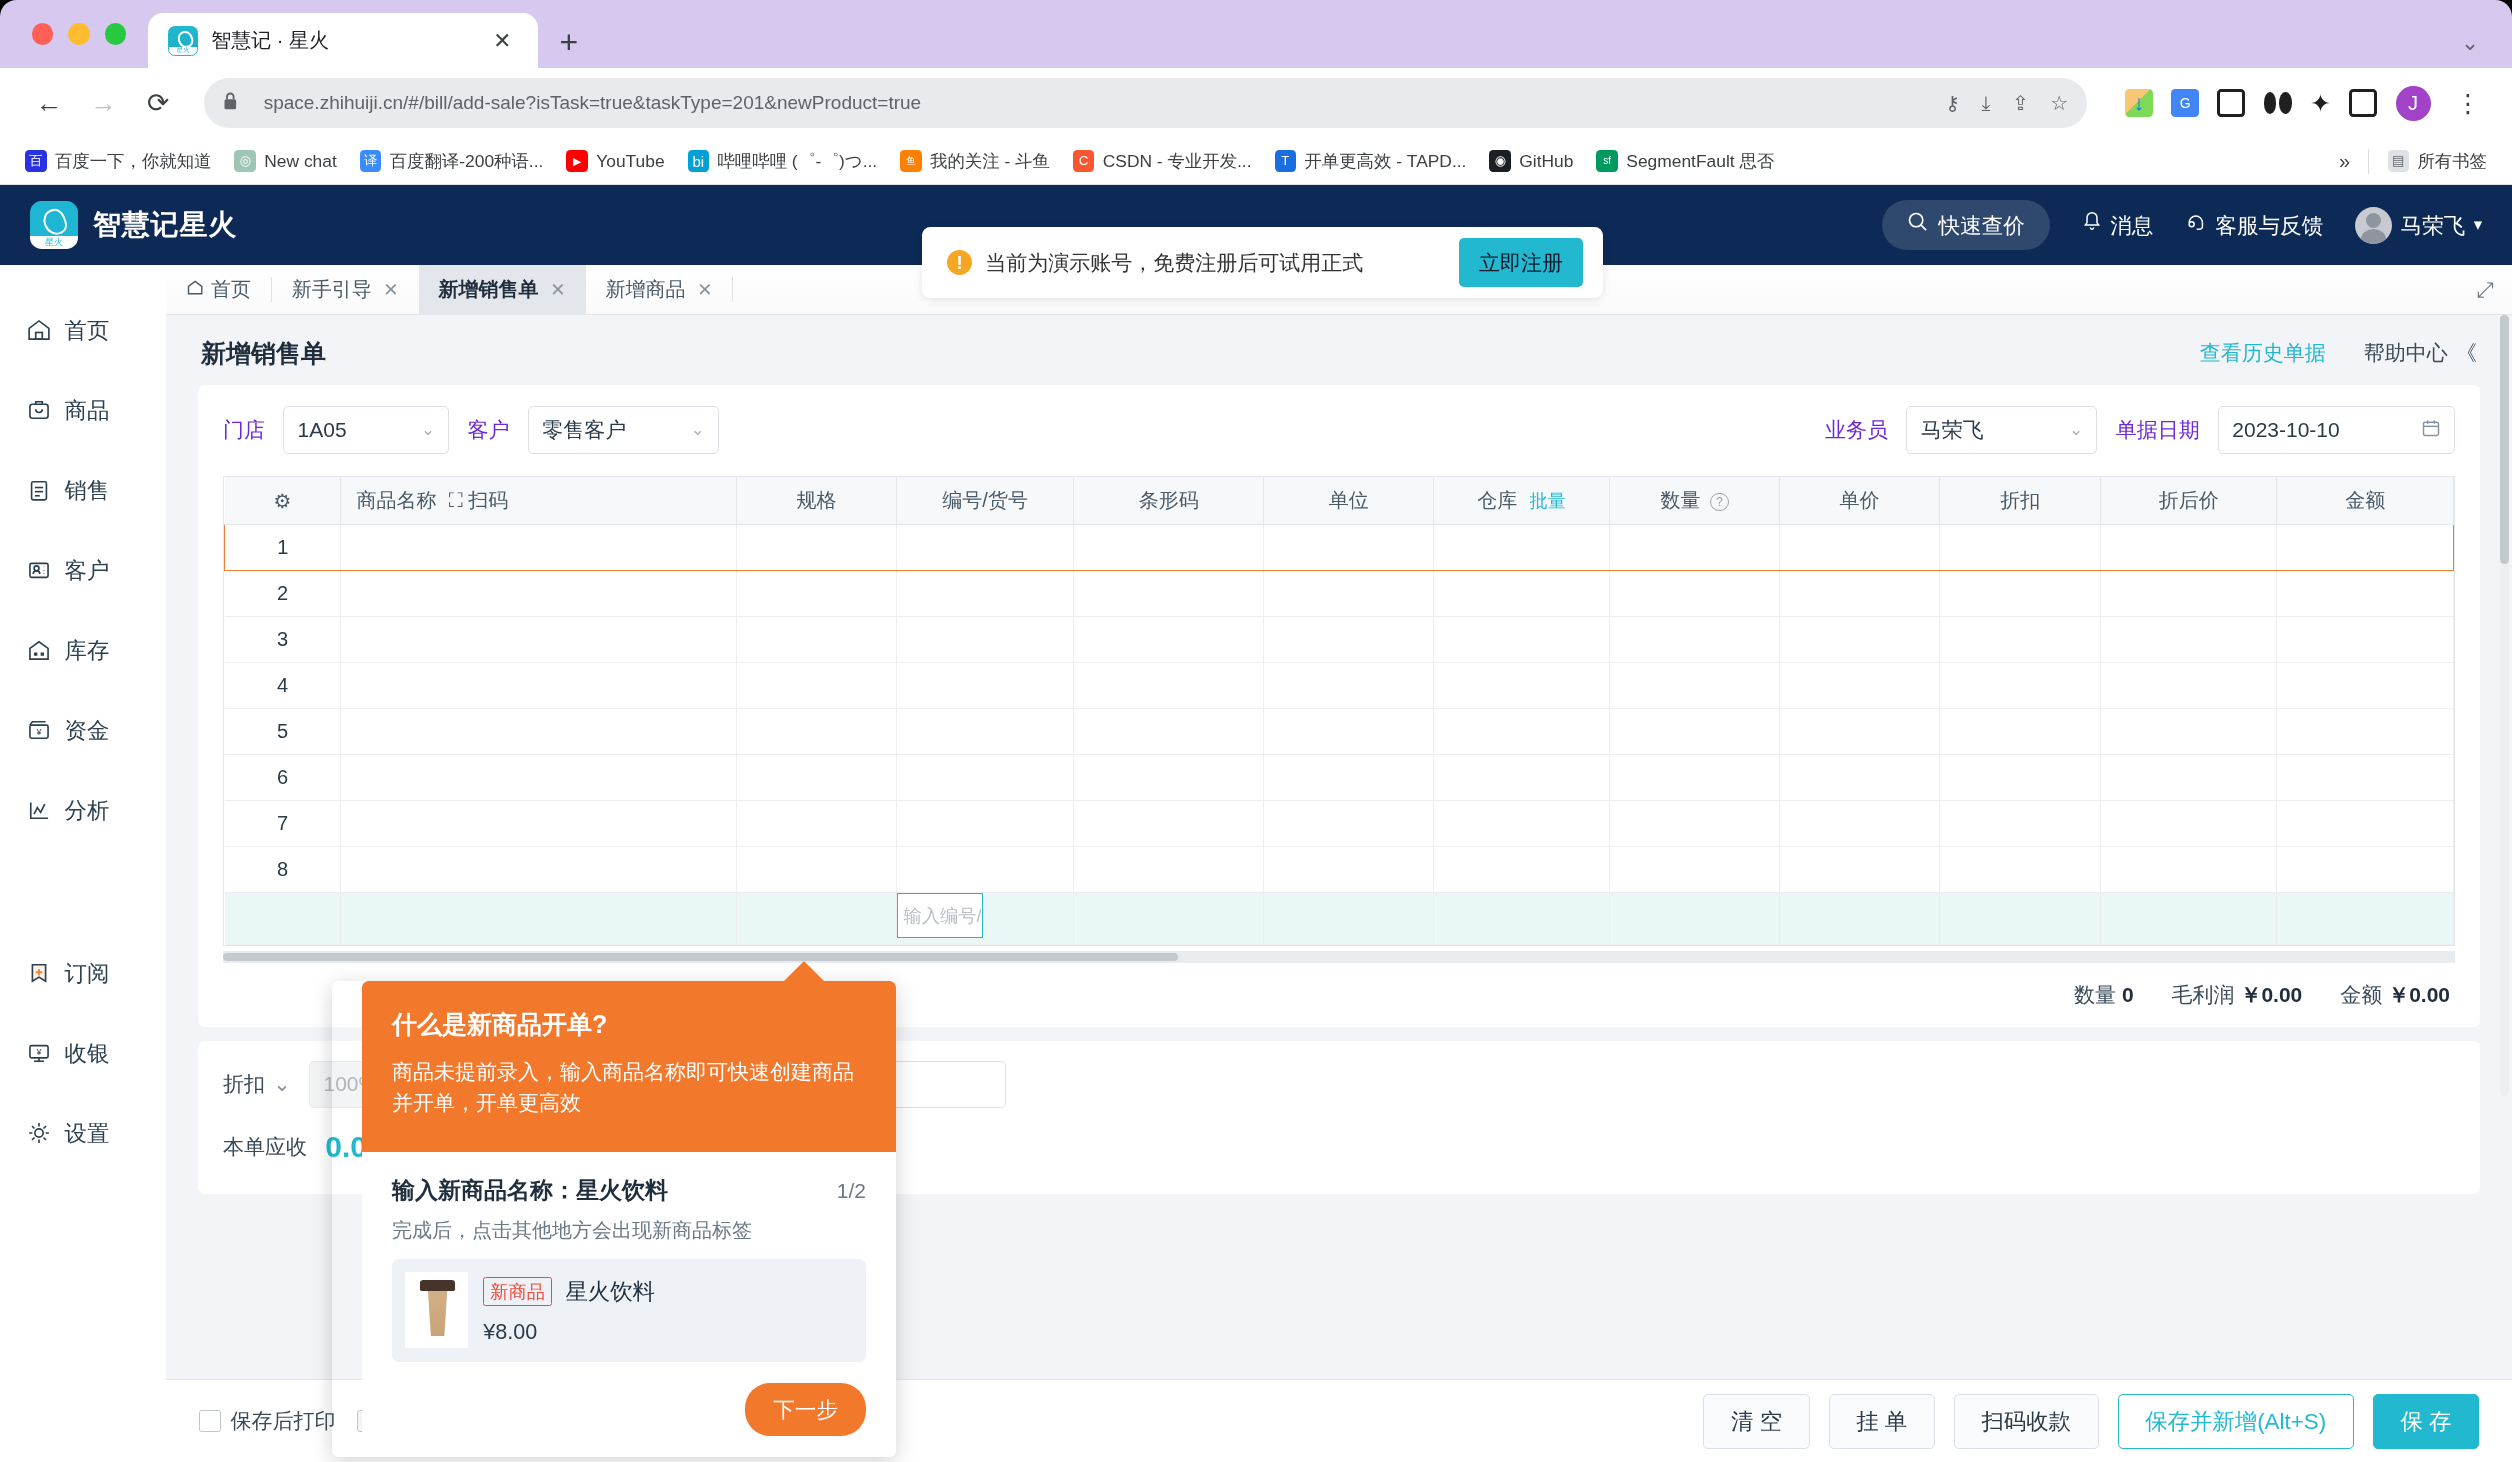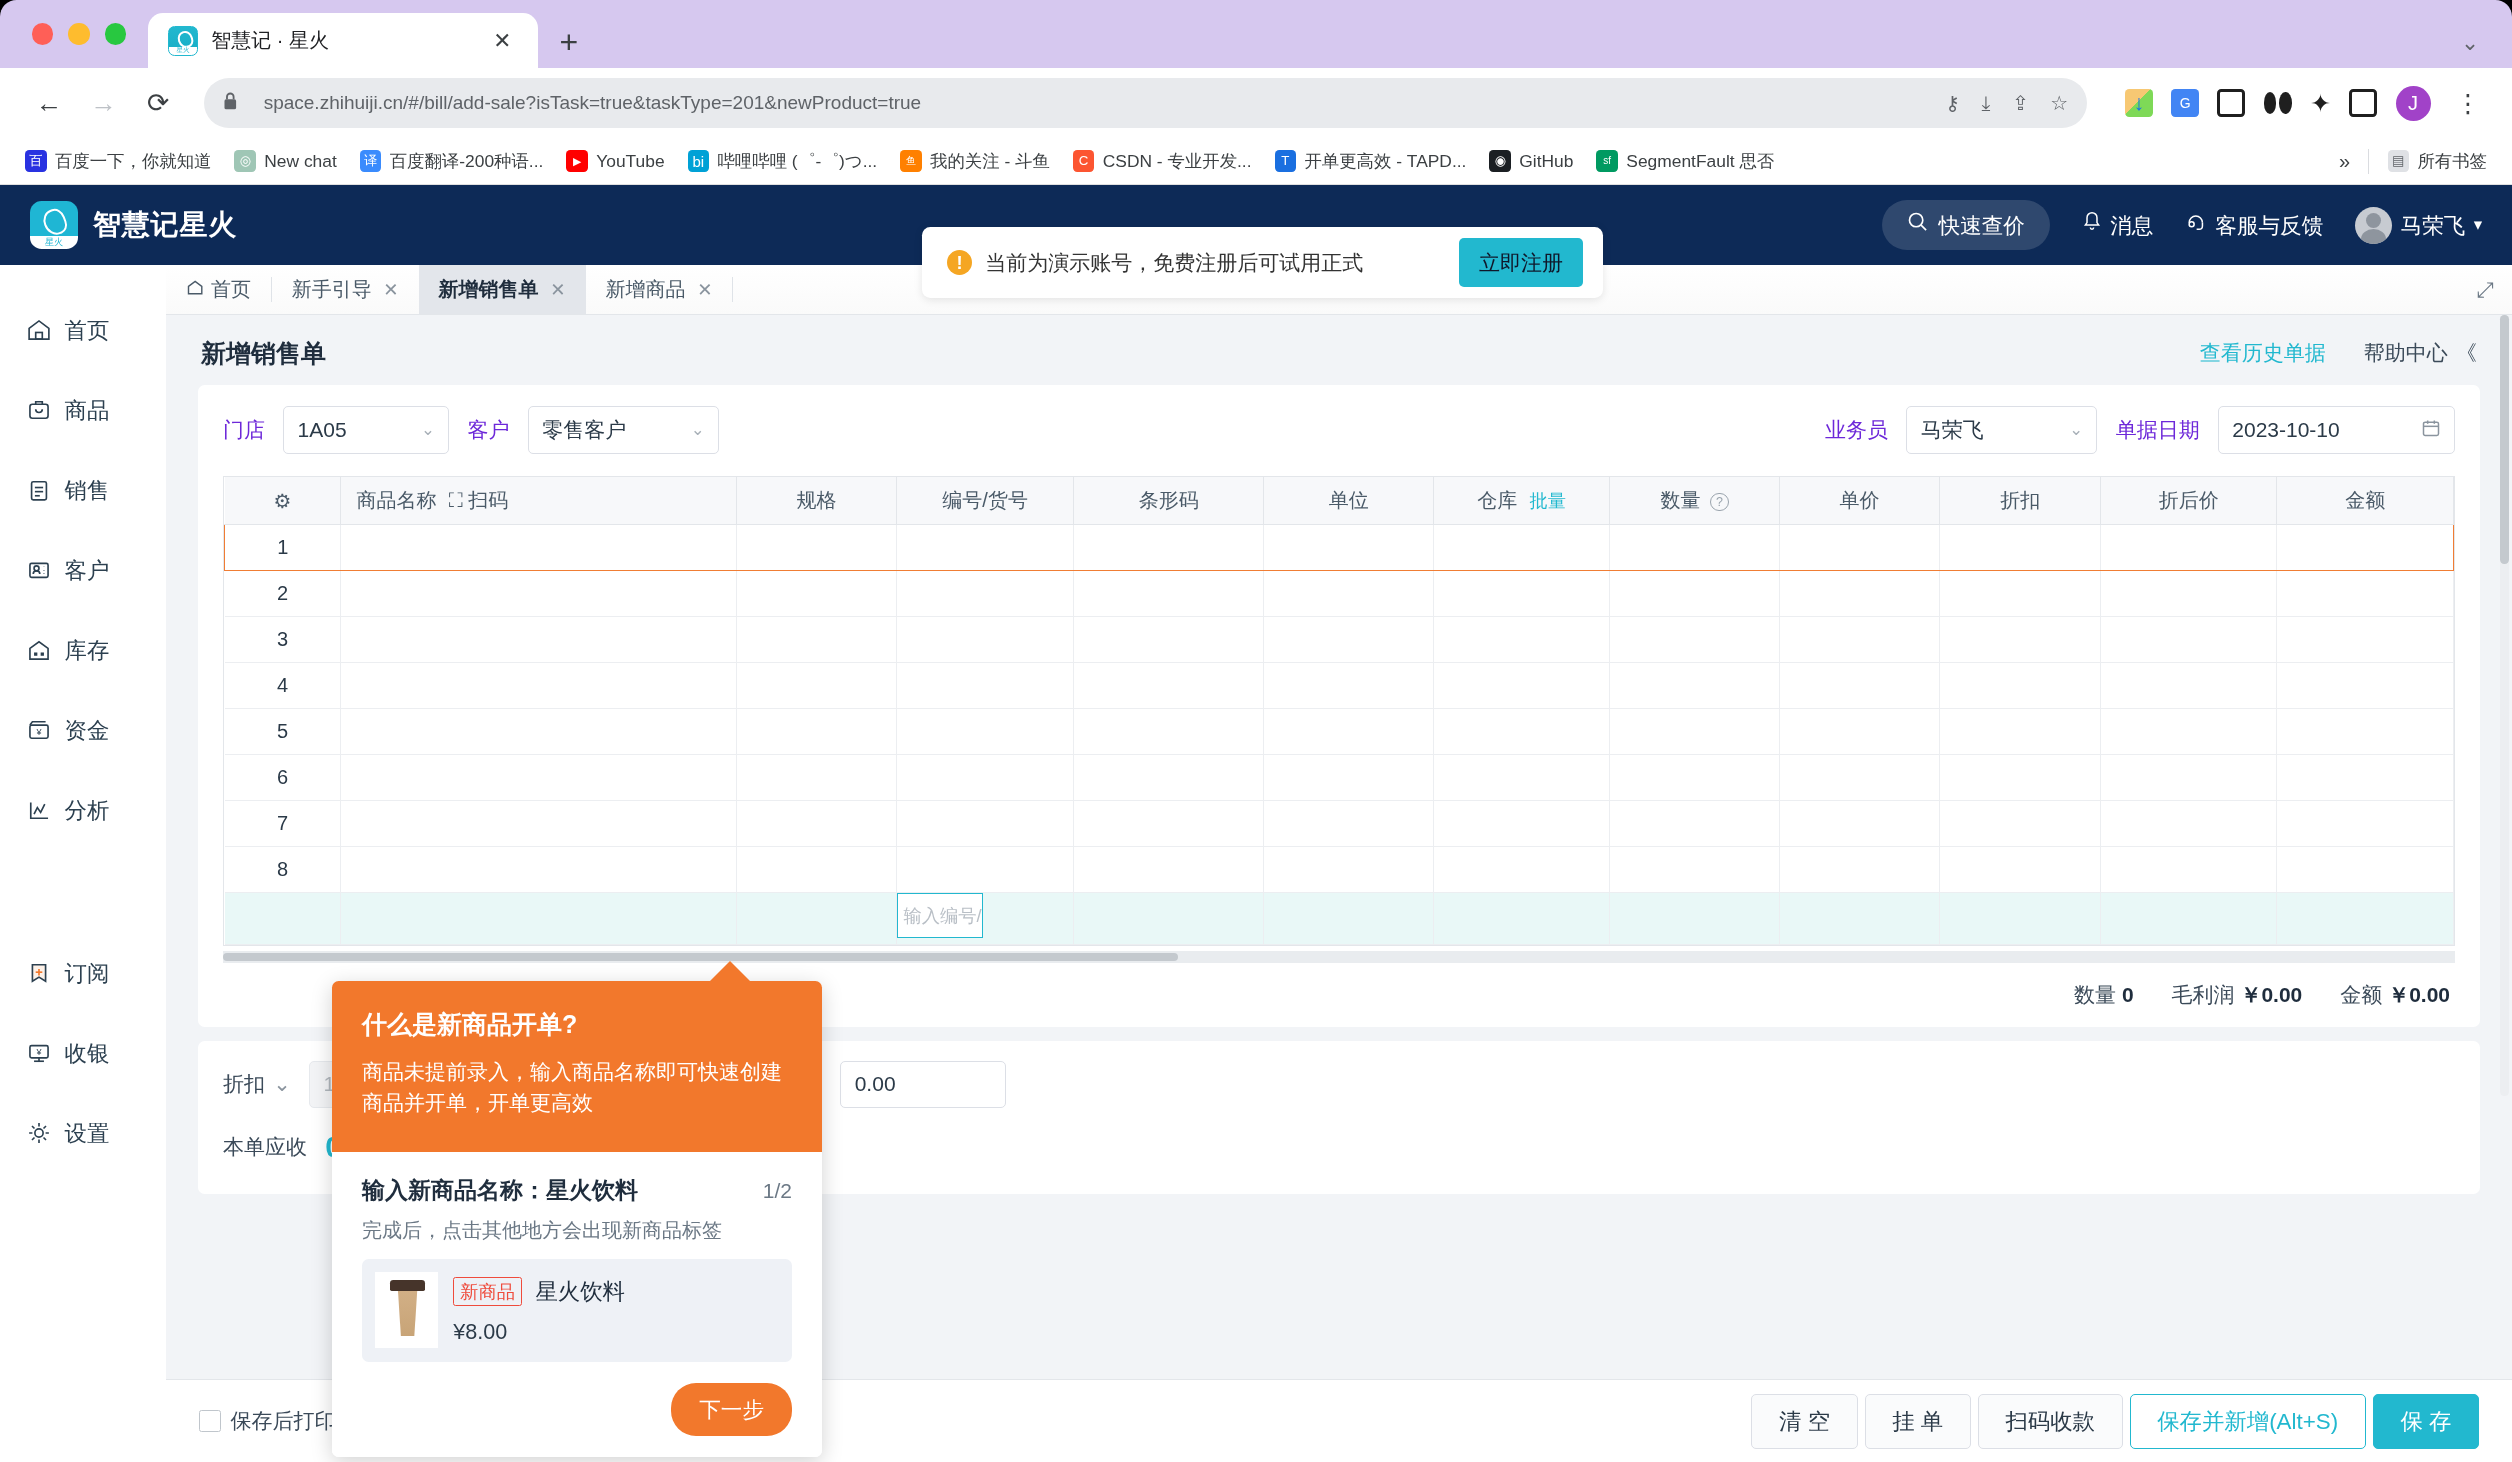--- a/index.html
+++ b/index.html
@@ -210,30 +210,30 @@
 
   .footer {
     position: absolute; left: 0; right: 0; bottom: 0; height: 83px; background: #fff;
     border-top: 0.8px solid #e3e6ea; display: flex; align-items: center; padding: 0 33px; gap: 21.6px; z-index: 6;
   }
   .cbx { display: flex; align-items: center; gap: 10px; font-size: 21px; color: #3b4a59; cursor: pointer; }
   .box { width: 21.6px; height: 21.6px; border: 1.2px solid #c0c6cc; border-radius: 2.5px; background: #fff; flex: 0 0 auto; }
   .box.checked { background: #f3f4f6; position: relative; }
   .box.checked::after { content: "✓"; position: absolute; left: 2.5px; top: -4.2px; font-size: 18.3px; color: #8b949d; }
   .cbx.dim { color: #9aa4ad; }
-  .foot-right { margin-left: auto; display: flex; align-items: center; gap: 7px; }
+  .foot-right { margin-left: auto; display: flex; align-items: center; gap: 19px; }
   .btn { height: 55px; border-radius: 5px; font-size: 22.4px; font-family: inherit; cursor: pointer;
          padding: 0 26.6px; display: flex; align-items: center; }
   .btn.plain { background: #fafbfc; border: 0.8px solid #dcdfe6; color: #2b3a48; }
   .btn.outline { background: #fff; border: 0.8px solid #22b8cf; color: #22b8cf; }
   .btn.primary { background: #22b8cf; border: 0.8px solid #22b8cf; color: #fff; }
 
   
-  .guide { position: absolute; left: 166px; top: 716px; width: 490px; z-index: 20;
-           box-shadow: 0 5px 21.6px rgba(0,0,0,.18); border-radius: 6.6px; }
+  .guide { position: absolute; left: 166px; top: 716px; width: 564px; z-index: 20;
+           box-shadow: 0 5px 21.6px rgba(0,0,0,.18); border-radius: 6.6px; padding-left: 30px; }
   .guide-top { background: #f2782c; border-top-left-radius: 6.6px; border-top-right-radius: 6.6px;
                padding: 26.6px 30px 33px 30px; position: relative; }
   .guide-top::before {
     content: ""; position: absolute; top: -20px; right: 71px;
     border-left: 21.6px solid transparent; border-right: 21.6px solid transparent; border-bottom: 21.6px solid #f2782c;
   }
   .guide-h { color: #fff; font-size: 25px; font-weight: 700; margin-bottom: 15px; }
   .guide-p { color: #fff; font-size: 21px; line-height: 1.5; }
   .guide-bot { background: #fff; border-bottom-left-radius: 6.6px; border-bottom-right-radius: 6.6px; padding: 23px 30px 21.6px 30px; }
   .guide-step { display: flex; align-items: baseline; }

